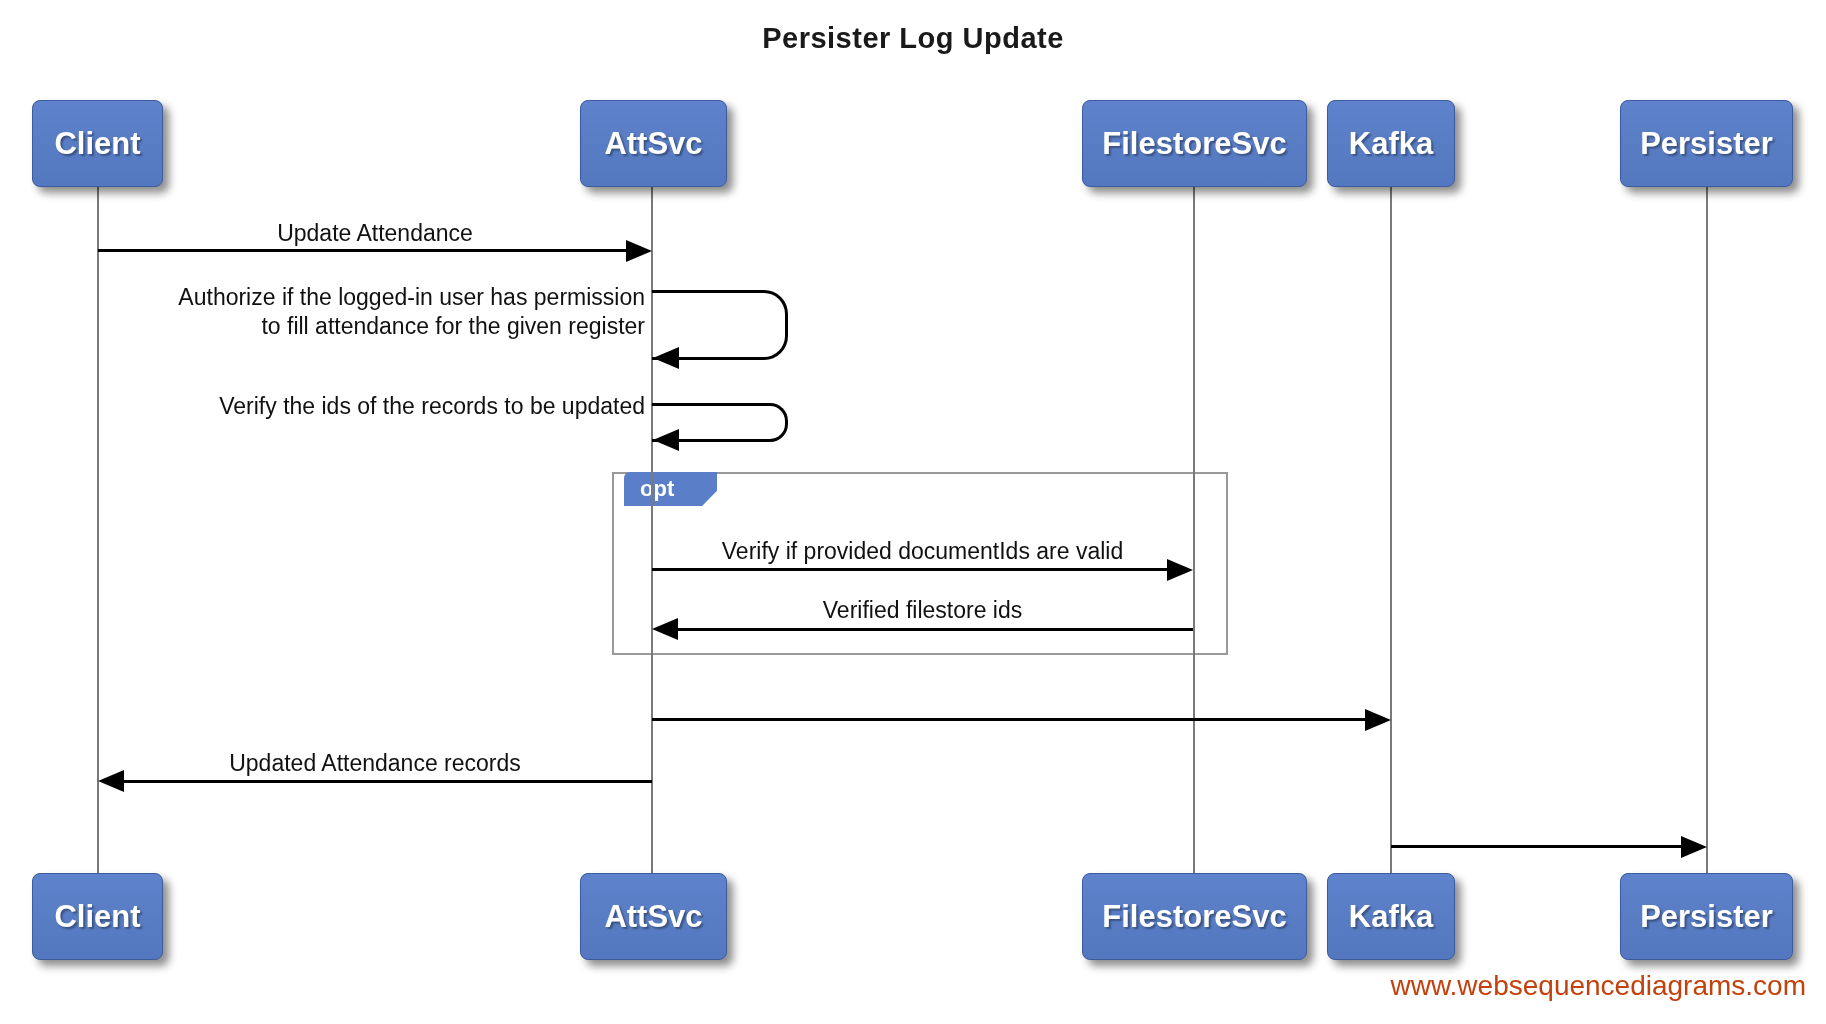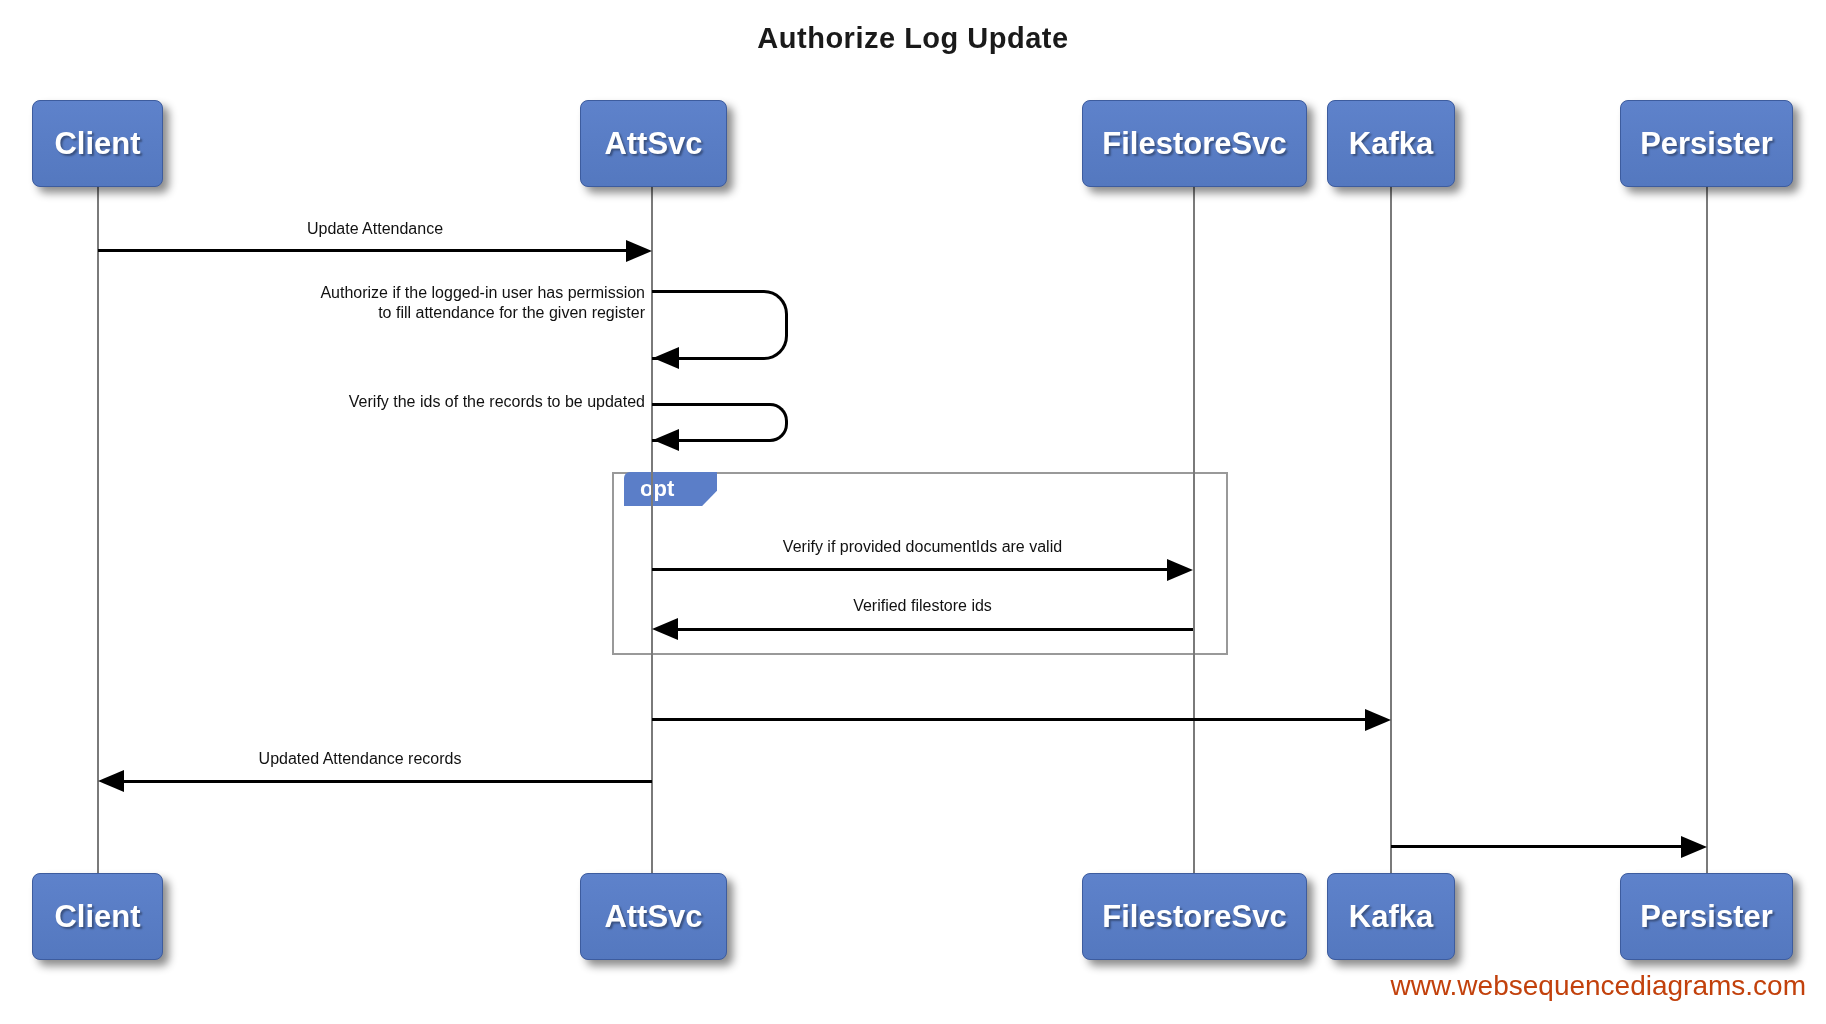--- a/index.html
+++ b/index.html
@@ -20,21 +20,21 @@
     box-shadow:6px 6px 9px rgba(0,0,0,0.45);
     display:flex;align-items:center;justify-content:center;
     color:var(--actor-text,#ffffff);font-size:31px;font-weight:bold;
     text-shadow:2px 2px 2px rgba(0,0,0,0.35);
   }
   .lifeline{
     position:absolute;width:2px;top:187px;height:686px;z-index:3;
     background:var(--lifeline,#7a7a7a);
   }
   .msg-label{
-    position:absolute;z-index:6;font-size:16px;color:#111;white-space:nowrap;
+    position:absolute;z-index:6;font-size:23px;color:#111;white-space:nowrap;
   }
   .msg-label.center{text-align:center;}
   .msg-label.right{text-align:right;white-space:normal;line-height:1.28;}
   .arrow-line{
     position:absolute;height:3px;background:var(--arrow,#000);z-index:5;
   }
   .arrow-head-right{
     position:absolute;width:0;height:0;z-index:5;
     border-top:11px solid transparent;border-bottom:11px solid transparent;
     border-left:26px solid var(--arrow,#000);
@@ -65,21 +65,21 @@
   .watermark{
     position:absolute;top:970px;right:20px;z-index:6;
     font-size:28px;color:#c2410c;
   }
 </style>
 </head>
 <body>
 
 <div class="canvas">
 
-  <div class="title">Authorize Log Update</div>
+  <div class="title">Persister Log Update</div>
 
   <div class="lifeline" style="left:97px;"></div>
   <div class="lifeline" style="left:651px;"></div>
   <div class="lifeline" style="left:1193px;"></div>
   <div class="lifeline" style="left:1390px;"></div>
   <div class="lifeline" style="left:1706px;"></div>
 
   <div class="actor" style="left:32px;top:100px;width:131px;">Client</div>
   <div class="actor" style="left:580px;top:100px;width:147px;">AttSvc</div>
   <div class="actor" style="left:1082px;top:100px;width:225px;">FilestoreSvc</div>
@@ -116,21 +116,21 @@
   <div class="arrow-line" style="left:652px;top:568px;width:515px;"></div>
   <div class="arrow-head-right" style="left:1167px;top:559px;"></div>
 
   <div class="msg-label center" style="left:652px;top:597px;width:541px;">Verified filestore ids</div>
   <div class="arrow-line" style="left:678px;top:628px;width:515px;"></div>
   <div class="arrow-head-left" style="left:652px;top:618px;"></div>
 
   <div class="arrow-line" style="left:652px;top:718px;width:713px;"></div>
   <div class="arrow-head-right" style="left:1365px;top:709px;"></div>
 
-  <div class="msg-label center" style="left:83px;top:750px;width:554px;">Updated Attendance records</div>
+  <div class="msg-label center" style="left:98px;top:750px;width:554px;">Updated Attendance records</div>
   <div class="arrow-line" style="left:124px;top:780px;width:528px;"></div>
   <div class="arrow-head-left" style="left:98px;top:770px;"></div>
 
   <div class="arrow-line" style="left:1391px;top:845px;width:290px;"></div>
   <div class="arrow-head-right" style="left:1681px;top:836px;"></div>
 
   <div class="watermark">www.websequencediagrams.com</div>
 
 </div>
 

